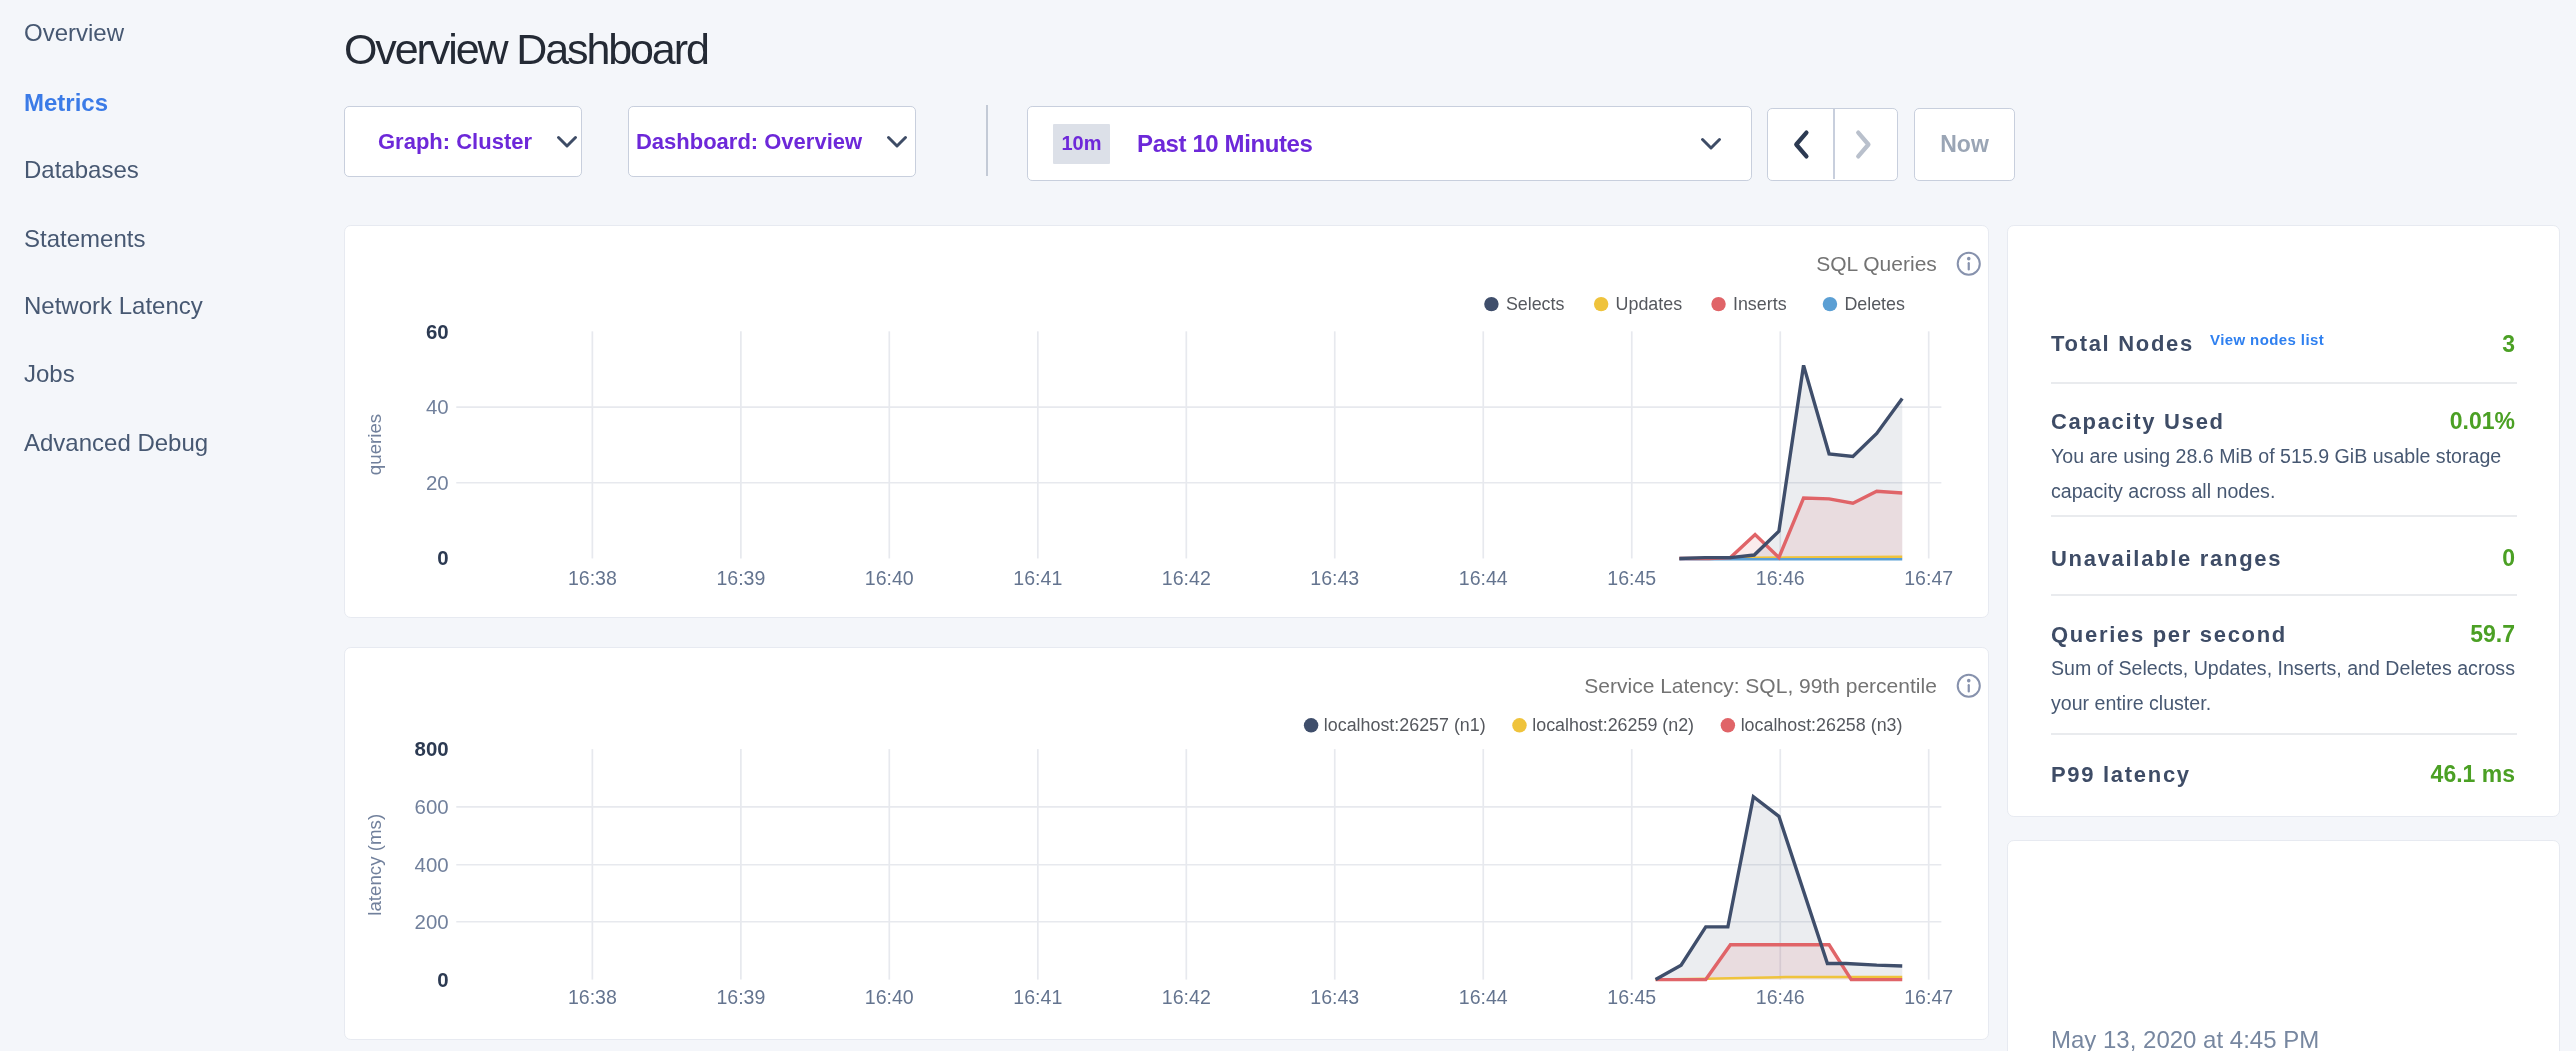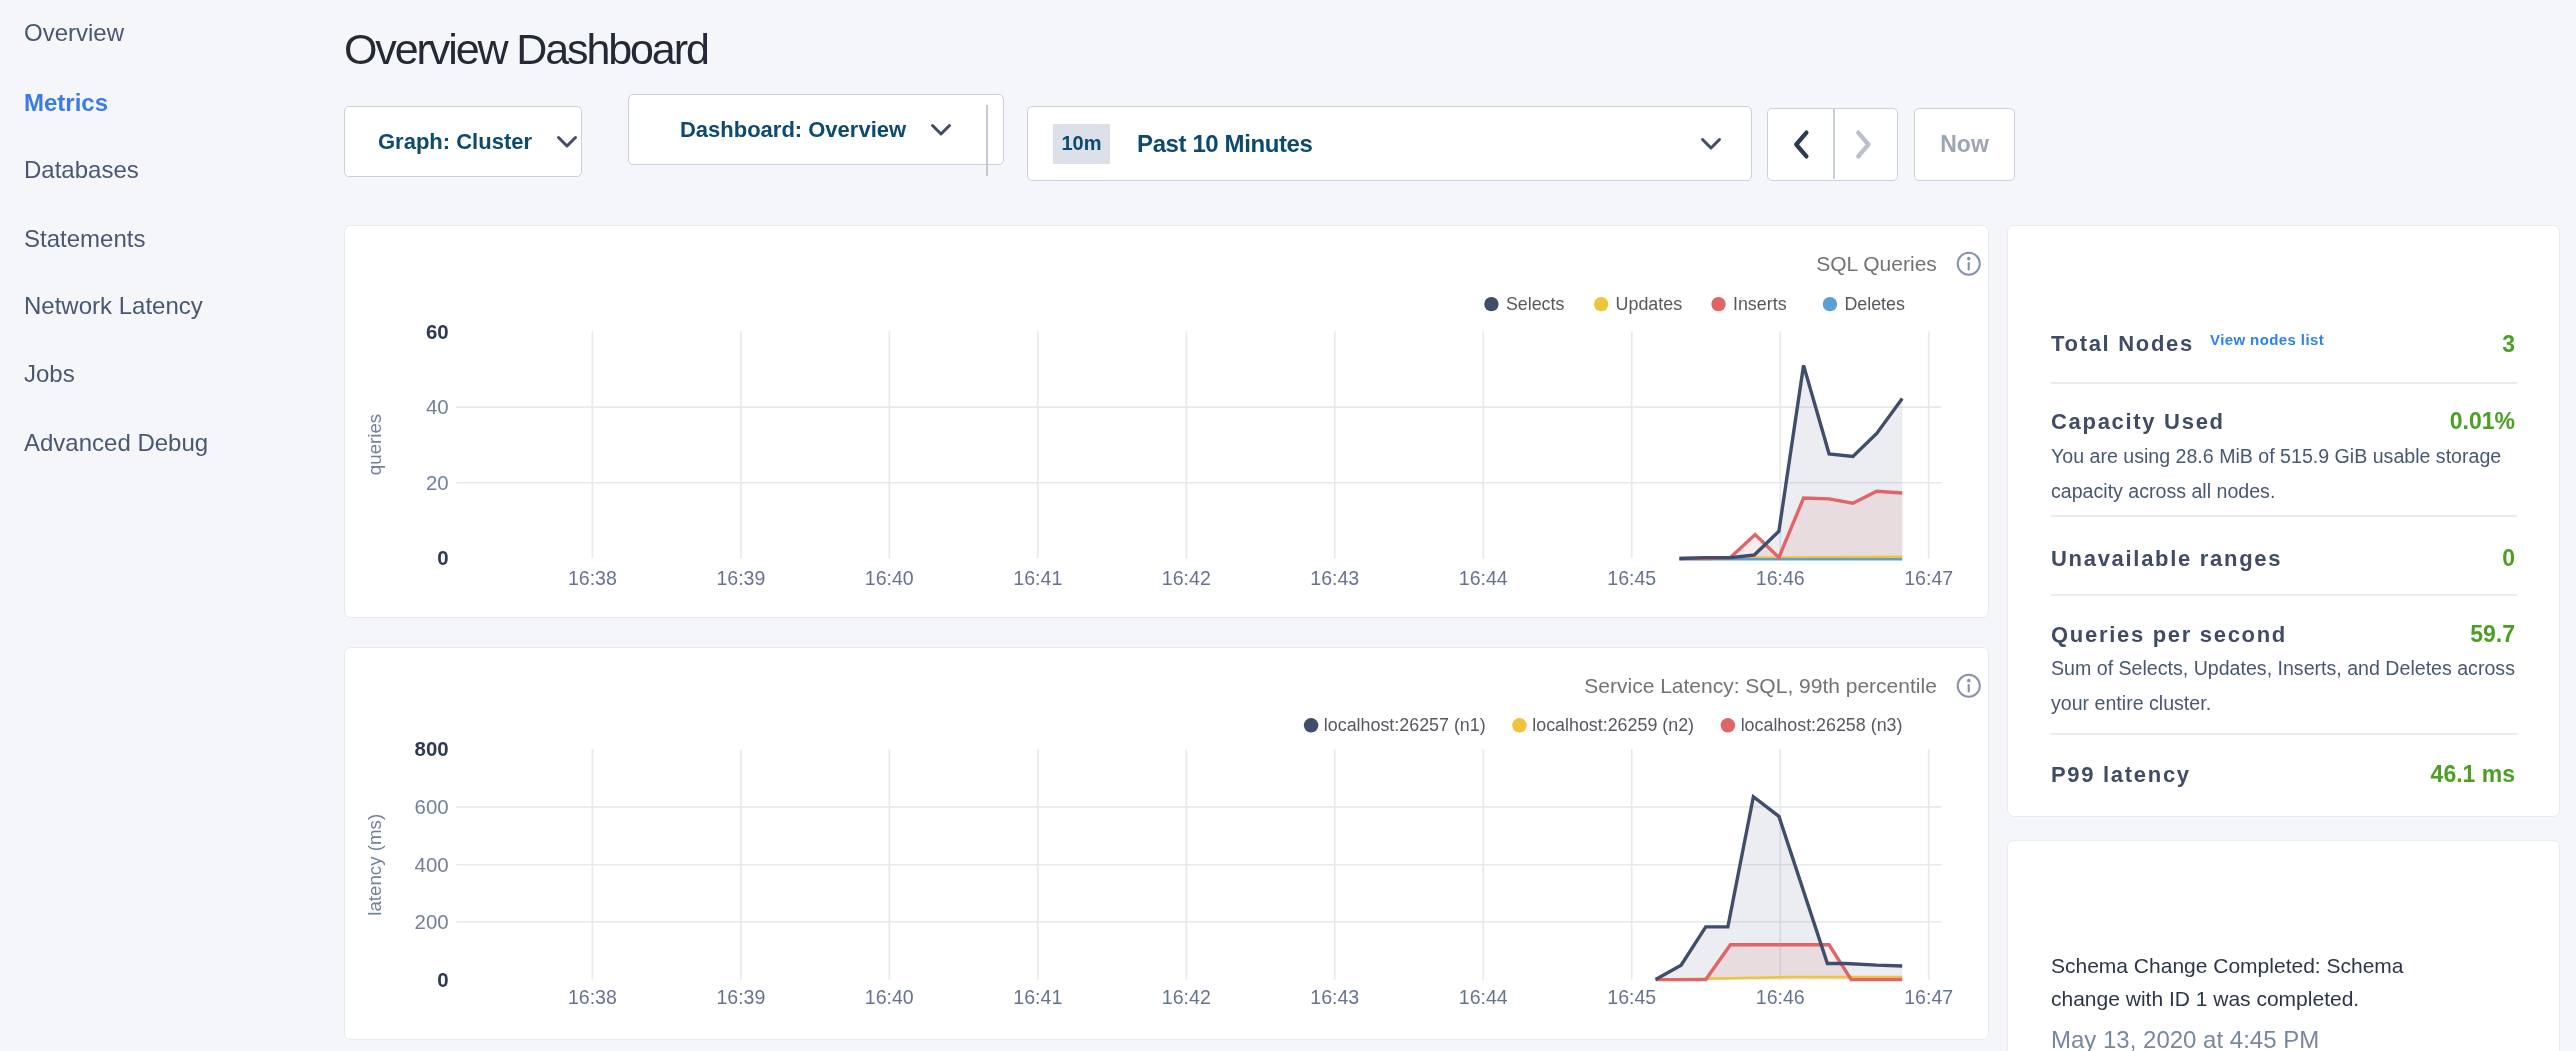--- a/index.html
+++ b/index.html
@@ -1,21 +1,21 @@
 <!DOCTYPE html>
 <html style="font-size:13.6px"><head>
 <meta charset="utf-8">
 <style>
 html,body{margin:0;padding:0}
 body{width:2576px;height:1051px;background:#f4f6fa;font-family:"Liberation Sans",sans-serif;position:relative;overflow:hidden}
 .abs{position:absolute}
 .nav div{position:absolute;white-space:nowrap;font-size:24px;color:#475872;left:24px}
 .nav .active{color:#3b7be7;font-weight:bold}
 .title{position:absolute;left:344px;top:28px;font-size:43px;line-height:1;color:#242a35;letter-spacing:-2.1px;white-space:nowrap}
-.btn{position:absolute;background:#fff;border:1.7px solid #c8cfdd;border-radius:5.1px;display:flex;align-items:center;justify-content:center;box-sizing:border-box;font-weight:bold;font-size:22px;color:#0c4a6e}
+.btn{position:absolute;background:#fff;border:1.7px solid #c8cfdd;border-radius:5.1px;display:flex;align-items:center;justify-content:center;box-sizing:border-box;font-weight:bold;font-size:22px;color:#6d28d9}
 .panel{position:absolute;background:#fff;border:1.7px solid #e7eaf1;border-radius:6.8px;box-sizing:border-box}
 .ptitle{position:absolute;display:flex;align-items:center;justify-content:flex-end;font-weight:normal;font-size:21px;color:#737373}
 .green{position:absolute;right:44px;color:#4ba024;font-weight:bold;font-size:23px}
 .divider{position:absolute;left:43px;width:466px;height:1.7px;background:#e9ebee}
 .slabel{position:absolute;left:43px;font-weight:bold;font-size:22px;color:#3e4c66;letter-spacing:1.7px;white-space:nowrap}
 .ssub{position:absolute;left:43px;font-size:19.6px;color:#475872;white-space:nowrap}
 .phead{position:absolute;width:100%;text-align:center;font-weight:bold;font-size:23px;color:#242a35}
 </style>
 </head>
 <body>
@@ -30,21 +30,21 @@
 </div>
 
 <div class="title">Overview Dashboard</div>
 
 <div class="btn" style="left:344px;top:106px;width:238px;height:71px;justify-content:flex-start;padding-left:33px">
   <span>Graph: Cluster</span>
   <svg width="22" height="13.6" viewBox="0 0 26 16" style="margin-left:24px">
       <polyline points="3,3 13,13 23,3" fill="none" stroke="#3e4c66" stroke-width="3.5" stroke-linecap="round" stroke-linejoin="round"></polyline>
     </svg>
 </div>
-<div class="btn" style="left:628px;top:94px;width:376px;height:71px">
+<div class="btn" style="left:628px;top:106px;width:288px;height:71px">
   <span>Dashboard: Overview</span>
   <svg width="22" height="13.6" viewBox="0 0 26 16" style="margin-left:24px">
       <polyline points="3,3 13,13 23,3" fill="none" stroke="#3e4c66" stroke-width="3.5" stroke-linecap="round" stroke-linejoin="round"></polyline>
     </svg>
 </div>
 <div class="abs" style="left:986px;top:105px;width:1.7px;height:71px;background:#c3cad6"></div>
 
 <div class="btn" style="left:1027px;top:106px;width:725px;height:75px;justify-content:flex-start">
   <span style="margin-left:25px;background:#dce0e8;border-radius:1px;padding:8.5px 8.5px;font-size:20px">10m</span>
   <span style="margin-left:27px;font-size:24px;letter-spacing:-0.4px">Past 10 Minutes</span>
@@ -190,16 +190,15 @@
   <div class="slabel" style="top:396px">Queries per second</div>
   <div class="green" style="top:395px">59.7</div>
   <div class="ssub" style="top:431px">Sum of Selects, Updates, Inserts, and Deletes across</div>
   <div class="ssub" style="top:466px">your entire cluster.</div>
   <div class="divider" style="top:507px"></div>
   <div class="slabel" style="top:536px">P99 latency</div>
   <div class="green" style="top:535px">46.1 ms</div>
 </div>
 
 <div class="panel" style="left:2007px;top:840px;width:553px;height:255px">
-  <div style="position:absolute;left:43px;top:108px;font-size:21px;line-height:33px;color:#2c3649">Schema Change Completed: Schema<br>change with ID 1 was completed.</div>
   <div style="position:absolute;left:43px;top:185px;font-size:24px;color:#7787a0">May 13, 2020 at 4:45 PM</div>
 </div>
 
 
 </body></html>

